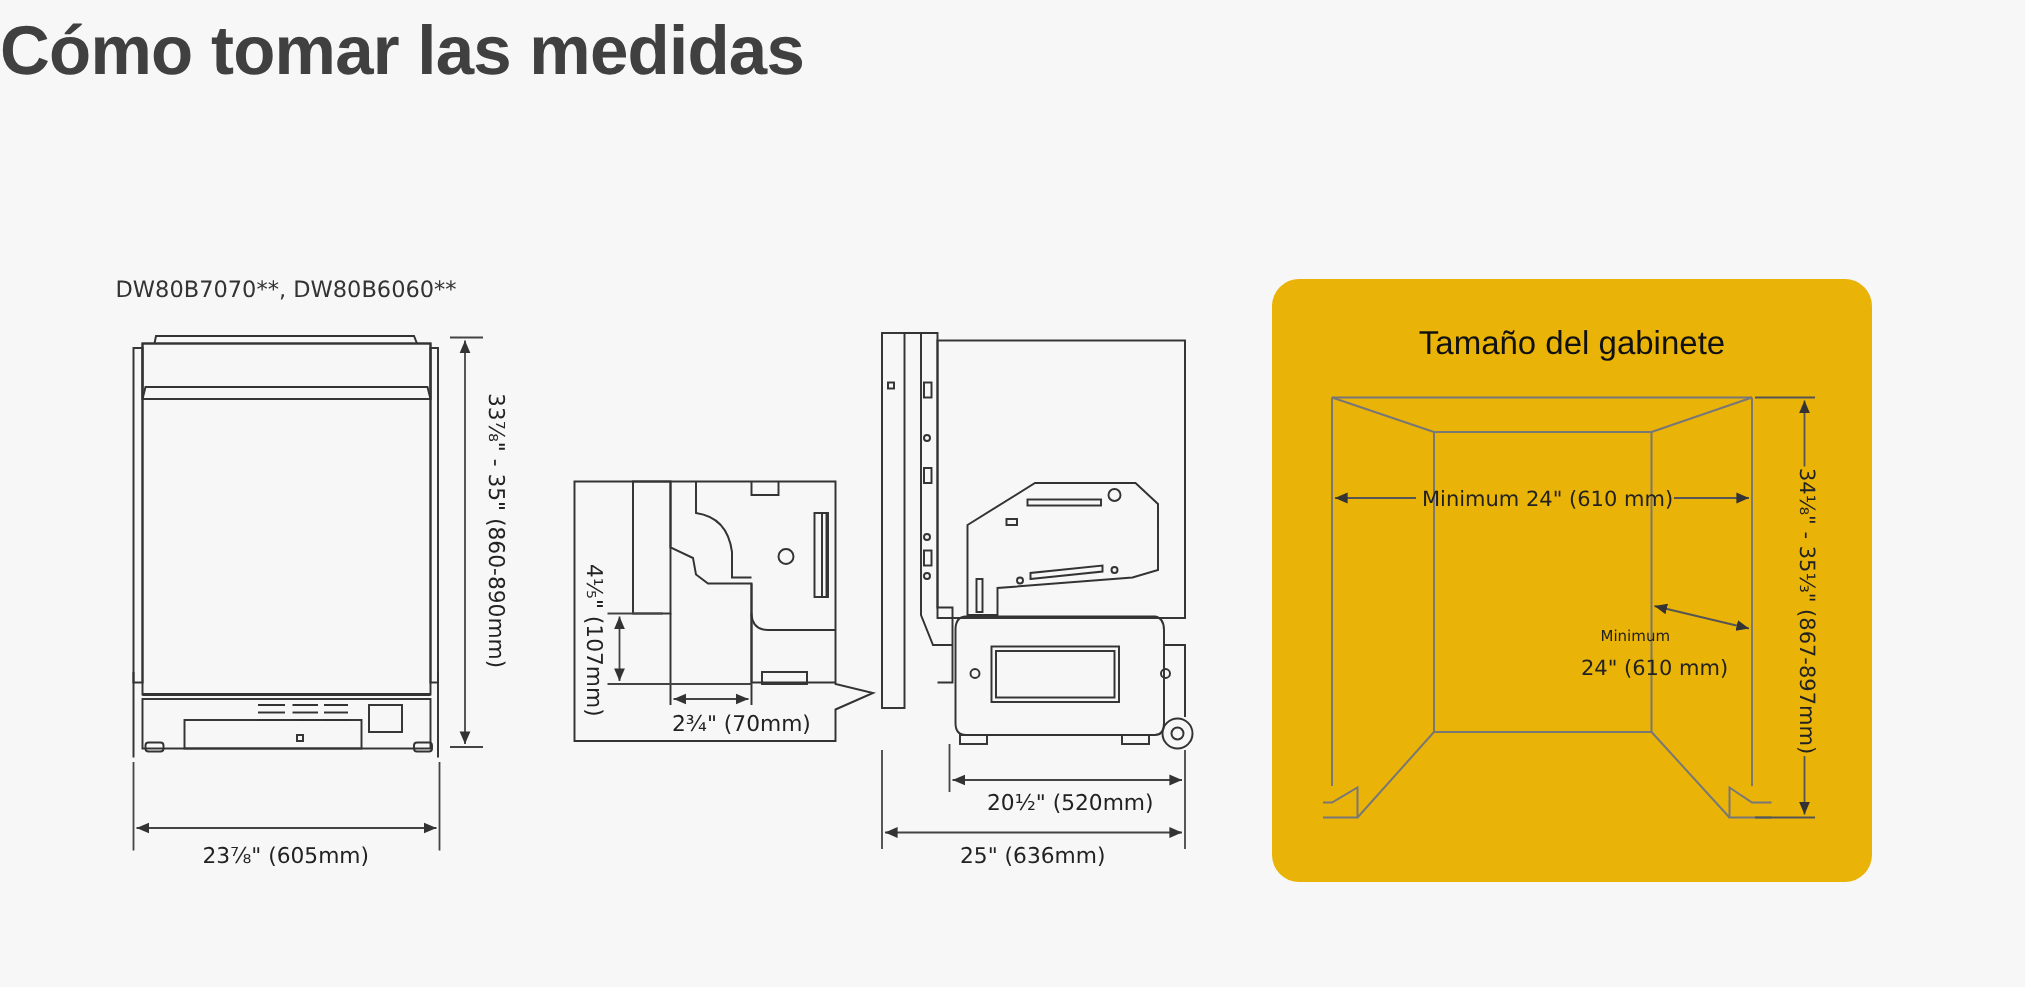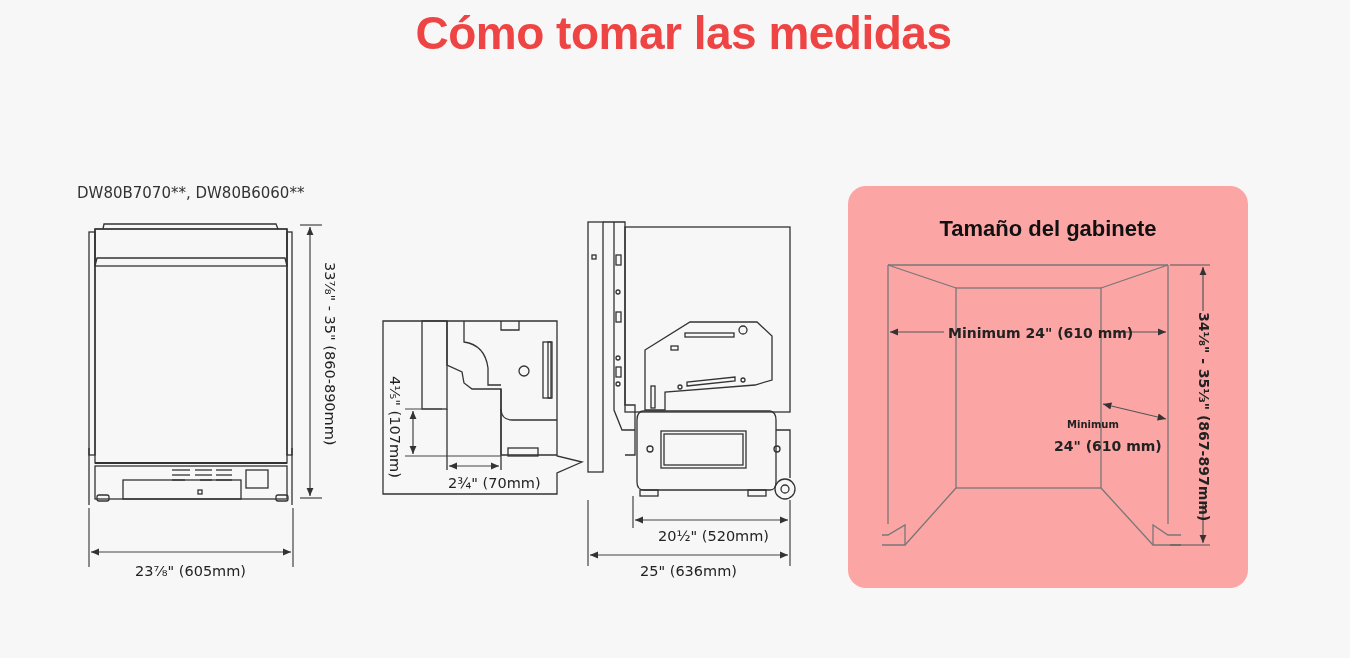--- a/index.html
+++ b/index.html
@@ -1,21 +1,21 @@
 <!DOCTYPE html>
 <html><head>
 <meta charset="utf-8">
 <style>
   html, body { margin:0; padding:0; }
   body { width:1350px; height:658px; background:#f7f7f7; position:relative; overflow:hidden; font-family:"DejaVu Sans", sans-serif; color:#222; }
-  .title { position:absolute; left:0; right:0; top:6px; text-align:center; font-family:"Liberation Sans", sans-serif; font-weight:700; font-size:46px; letter-spacing:-0.5px; color:#ef4444;margin-left:17px; }
+  .title { position:absolute; left:0; right:0; top:6px; font-family:"Liberation Sans", sans-serif; font-weight:700; font-size:46px; letter-spacing:-0.5px; color:#404040; }
   .model { position:absolute; left:77px; top:184px; font-size:15px; color:#333;text-align:center; }
   .lbl { position:absolute; font-size:14.5px; color:#222; white-space:nowrap; }
   .vlbl { position:absolute; font-size:14.5px; color:#222; white-space:nowrap; transform-origin:left top; transform:rotate(90deg); }
-  .cab-card { position:absolute; left:848px; top:186px; width:400px; height:402px; background:#fca5a5; border-radius:18px;font-weight:bold; }
+  .cab-card { position:absolute; left:848px; top:186px; width:400px; height:402px; background:#eab308; border-radius:18px; }
   .cab-title { position:absolute; left:0; right:0; top:30px; text-align:center; font-family:"Liberation Sans", sans-serif; font-size:22px; color:#111; }
   svg { position:absolute; left:0; top:0; }
 </style>
 </head>
 <body>
 
 <div class="title">Cómo tomar las medidas</div>
 
 <div class="model">DW80B7070**, DW80B6060**</div>
 

